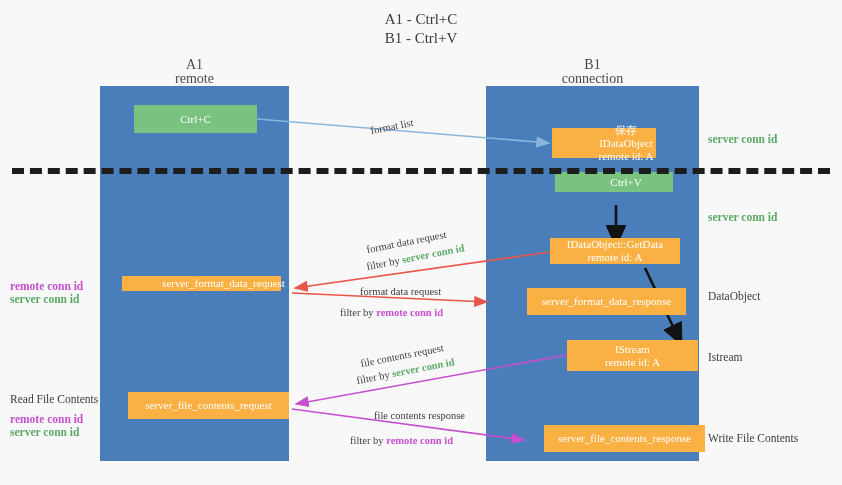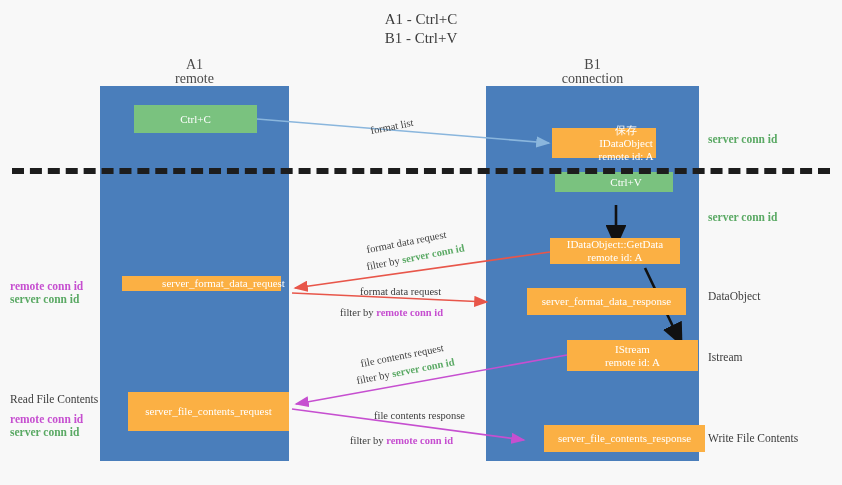--- a/index.html
+++ b/index.html
@@ -153,21 +153,21 @@
   <div class="node orange" style="left:550px; top:238px; width:130px; height:26px;">IDataObject::GetData
 remote id: A</div>
 
   <div class="node orange" style="left:567px; top:340px; width:131px; height:31px;">IStream
 remote id: A</div>
 
   <div class="node orange" style="left:122px; top:276px; width:159px; height:15px;padding-left:44px;">server_format_data_request</div>
 
   <div class="node orange" style="left:487px; top:288px; width:159px; height:27px;margin-left:40px;">server_format_data_response</div>
 
-  <div class="node orange" style="left:128px; top:392px; width:161px; height:39px;">server_file_contents_request</div>
+  <div class="node orange" style="left:128px; top:392px; width:161px; height:27px;">server_file_contents_request</div>
 
   <div class="node orange" style="left:544px; top:425px; width:161px; height:27px;">server_file_contents_response</div>
 
   <div class="dashed-line"></div>
 
   <div class="side-label green-txt" style="left:708px; top:132px;">server conn id</div>
   <div class="side-label green-txt" style="left:708px; top:210px;">server conn id</div>
   <div class="side-label" style="left:708px; top:245px;margin-top:44px;">DataObject</div>
   <div class="side-label" style="left:708px; top:350px;">Istream</div>
   <div class="side-label" style="left:708px; top:431px;">Write File Contents</div>

